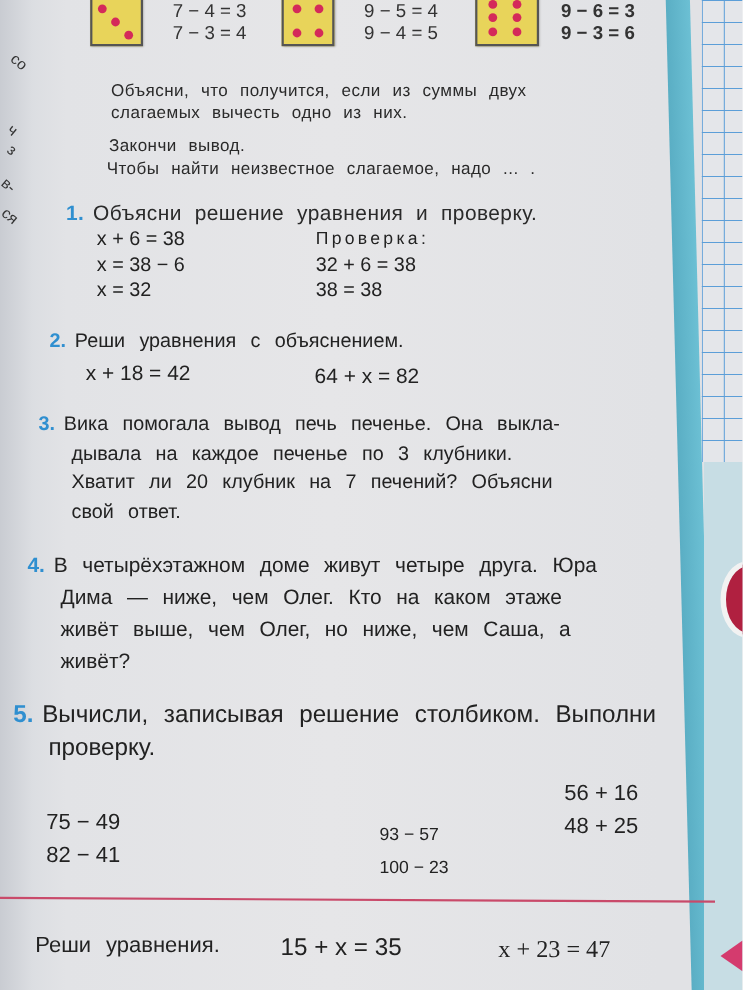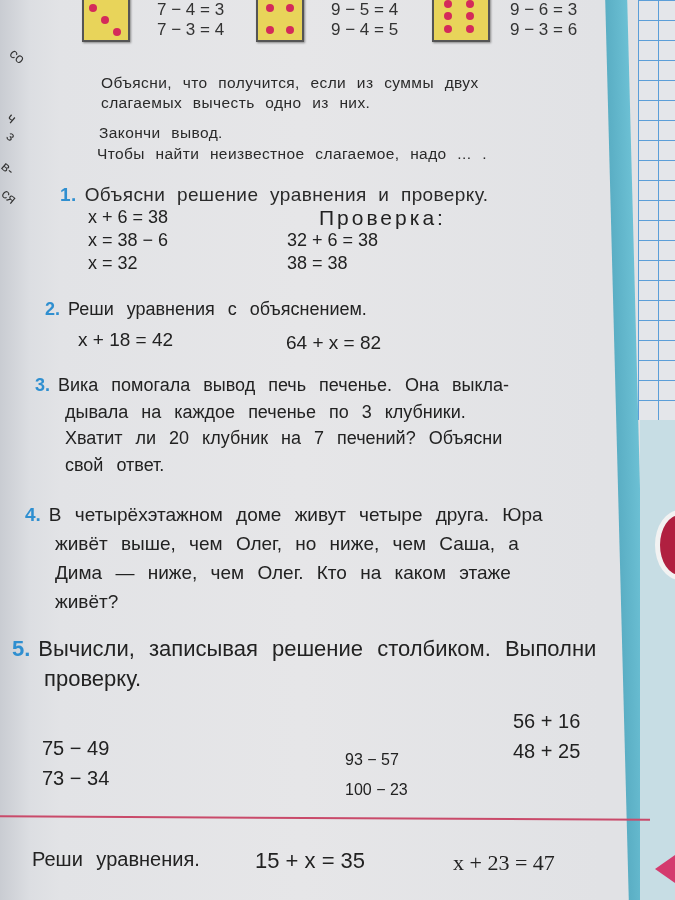--- a/index.html
+++ b/index.html
@@ -68,71 +68,71 @@
       <div>9 − 4 = 5</div>
   </div>
   <div class="dice" style="left:432px;width:54px;">
     <div class="dot" style="left:10px;top:2px"></div>
       <div class="dot" style="left:32px;top:2px"></div>
     <div class="dot" style="left:10px;top:14px"></div>
       <div class="dot" style="left:32px;top:14px"></div>
     <div class="dot" style="left:10px;top:27px"></div>
       <div class="dot" style="left:32px;top:27px"></div>
   </div>
-  <div class="dice-eq" style="left:510px;top:0px;">
+  <div class="dice-eq" style="left:510px;top:0px;font-weight:bold;">
     <div>9 − 6 = 3</div>
       <div>9 − 3 = 6</div>
   </div>
 
   <div class="txt" style="left:101px;top:74px;">Объясни, что получится, если из суммы двух</div>
   <div class="txt" style="left:101px;top:94px;">слагаемых вычесть одно из них.</div>
   <div class="txt" style="left:99px;top:124px;">Закончи вывод.</div>
   <div class="txt" style="left:97px;top:145px;">Чтобы найти неизвестное слагаемое, надо ... .</div>
 
   <div class="txt" style="left:60px;top:184px;font-size:19px;">
     <span class="num">1.</span><span>Объясни решение уравнения и проверку.</span>
   </div>
   <div class="eq" style="left:88px;top:206px;line-height:23px;font-size:18px;">
     <div>x + 6 = 38</div>
       <div>x = 38 − 6</div>
       <div>x = 32</div>
   </div>
   <div class="eq" style="left:287px;top:206px;line-height:23px;font-size:18px;">
-    <div style="letter-spacing:3px;font-size:21px;margin-left:32px;">Проверка:</div>
+    <div style="letter-spacing:3px;font-size:16px;">Проверка:</div>
       <div>32 + 6 = 38</div>
       <div>38 = 38</div>
   </div>
 
   <div class="task" style="left:45px;top:296px;">
     <span class="num">2.</span><span>Реши уравнения с объяснением.</span>
   </div>
   <div class="eq" style="left:78px;top:329px;">x + 18 = 42</div>
   <div class="eq" style="left:286px;top:332px;">64 + x = 82</div>
 
   <div class="task" style="left:35px;top:372px;line-height:26.5px;">
     <div><span class="num">3.</span><span>Вика помогала вывод печь печенье. Она выкла-</span></div>
     <div style="padding-left:30px">дывала на каждое печенье по 3 клубники.</div>
     <div style="padding-left:30px">Хватит ли 20 клубник на 7 печений? Объясни</div>
     <div style="padding-left:30px">свой ответ.</div>
   </div>
 
   <div class="task" style="left:25px;top:500px;line-height:29px;font-size:19px;">
     <div><span class="num">4.</span><span>В четырёхэтажном доме живут четыре друга. Юра</span></div>
+    <div style="padding-left:30px">Дима — ниже, чем Олег. Кто на каком этаже</div>
     <div style="padding-left:30px">живёт выше, чем Олег, но ниже, чем Саша, а</div>
-    <div style="padding-left:30px">Дима — ниже, чем Олег. Кто на каком этаже</div>
     <div style="padding-left:30px">живёт?</div>
   </div>
 
   <div class="task" style="left:12px;top:634px;line-height:30px;font-size:22px;">
     <div><span class="num">5.</span><span>Вычисли, записывая решение столбиком. Выполни</span></div>
     <div style="padding-left:32px">проверку.</div>
   </div>
   <div class="eq" style="left:42px;top:733px;line-height:30px;font-size:20px;">
     <div>75 − 49</div>
-      <div>73 − 34</div>
+      <div>82 − 41</div>
   </div>
   <div class="eq" style="left:345px;top:745px;line-height:30px;font-size:16px;">
     <div>93 − 57</div>
       <div>100 − 23</div>
   </div>
   <div class="eq" style="left:513px;top:706px;line-height:30px;font-size:20px;">
     <div>56 + 16</div>
       <div>48 + 25</div>
   </div>
 

